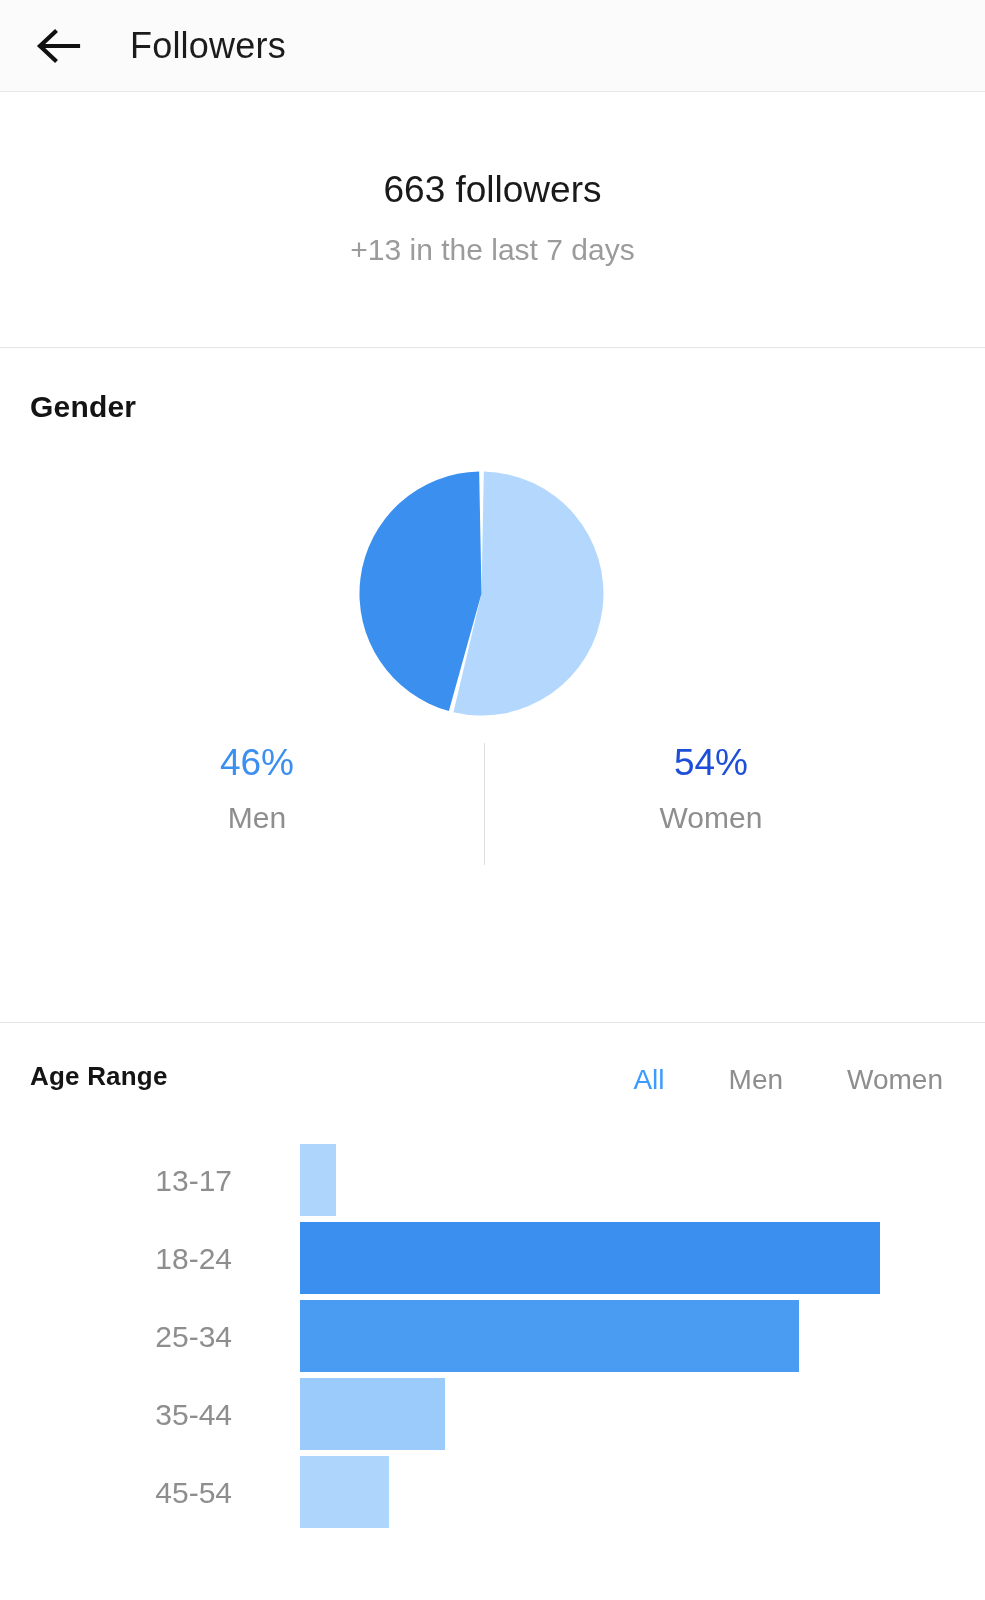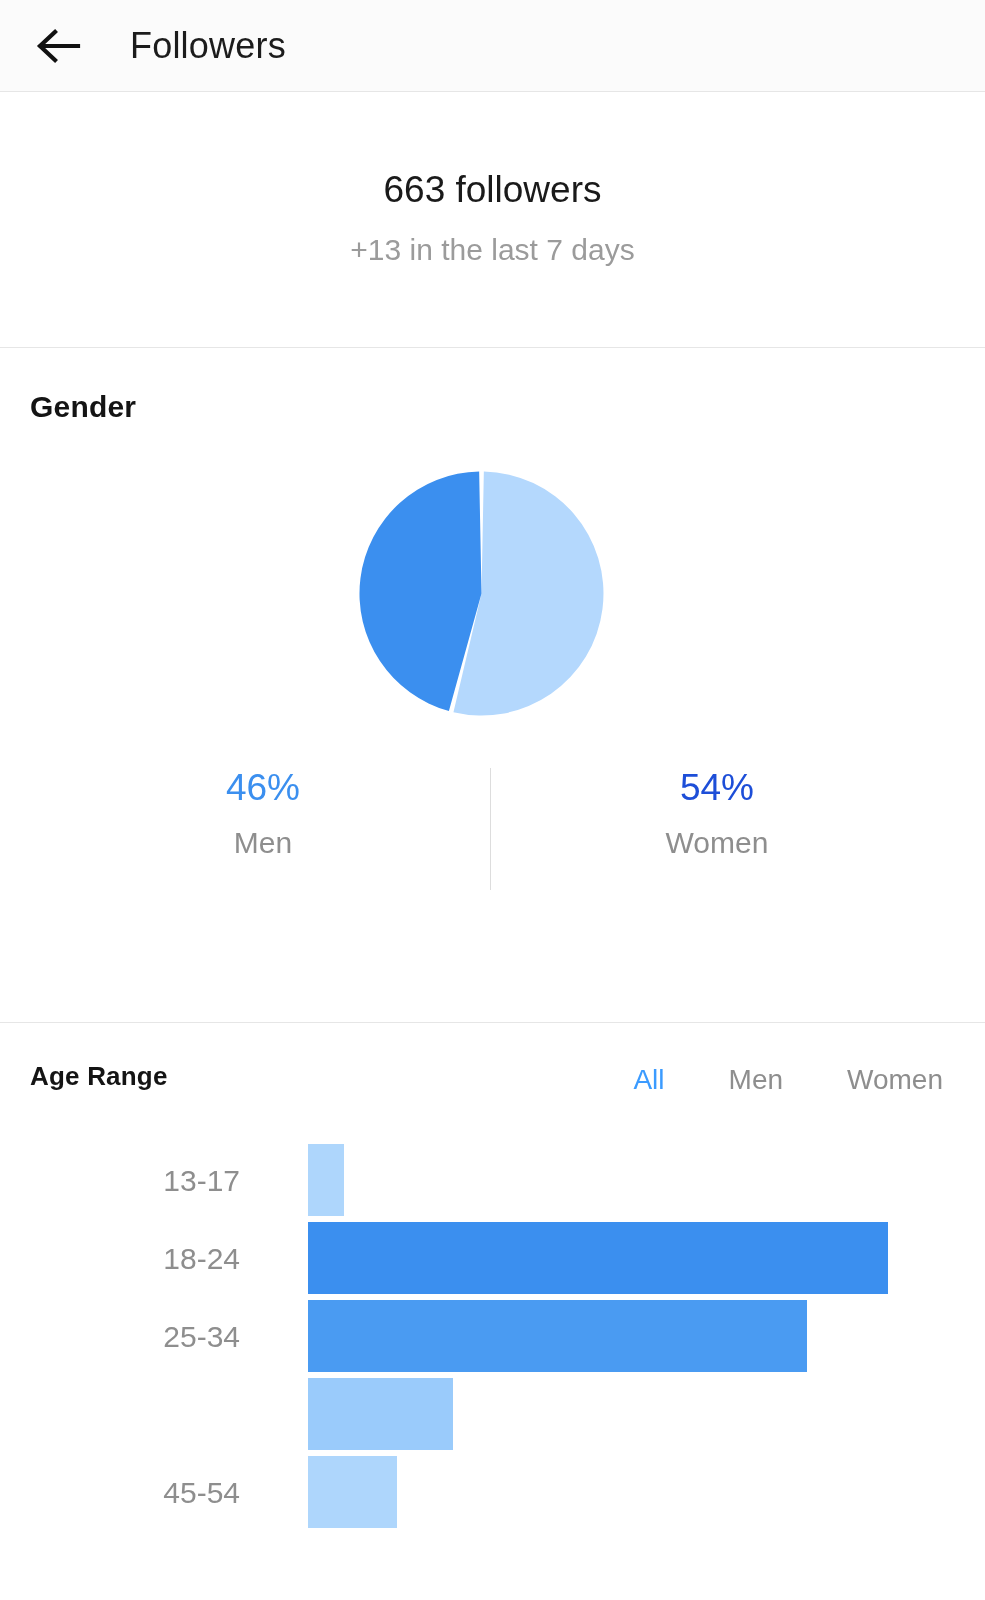--- a/index.html
+++ b/index.html
@@ -79,24 +79,23 @@
     position: absolute;
     left: 357px;
     top: 121px;
     width: 249px;
     height: 249px;
   }
   .pie-wrap svg { display: block; }
 
   .gender-legend {
     position: absolute;
-    left: 10px; right: 0;
+    left: 4px; right: 0;
     top: 395px;
     height: 130px;
-    margin-top: 25px;
   }
   .legend-divider {
     position: absolute;
     left: 480px; top: 0;
     width: 1px; height: 122px;
     background: #dddddd;
   }
   .legend-col {
     position: absolute;
     top: 0;
@@ -142,21 +141,21 @@
   .age-tab {
     font-size: 28px;
     color: #8e8e8e;
     cursor: pointer;
     line-height: 1.1;
   }
   .age-tab.active { color: #3b9bff; }
 
   .bars {
     position: absolute;
-    left: 12px; right: 0;
+    left: 4px; right: 0;
     top: 118px;
   }
   .bar-row {
     position: relative;
     height: 78px;
   }
   .bar-label {
     position: absolute;
     left: 0; top: 50%;
     transform: translateY(-50%);
@@ -247,20 +246,21 @@
           <div class="bar-fill" style="width: 580px; background: rgb(59, 143, 239);"></div>
         </div>
       </div>
       <div class="bar-row">
         <div class="bar-label">25-34</div>
         <div class="bar-track">
           <div class="bar-fill" style="width: 499px; background: rgb(74, 155, 242);"></div>
         </div>
       </div>
       <div class="bar-row">
+        <div class="bar-label">35-44</div>
         <div class="bar-track">
           <div class="bar-fill" style="width: 145px; background: rgb(154, 203, 251);"></div>
         </div>
       </div>
       <div class="bar-row">
         <div class="bar-label">45-54</div>
         <div class="bar-track">
           <div class="bar-fill" style="width: 89px; background: rgb(174, 214, 252);"></div>
         </div>
       </div>

